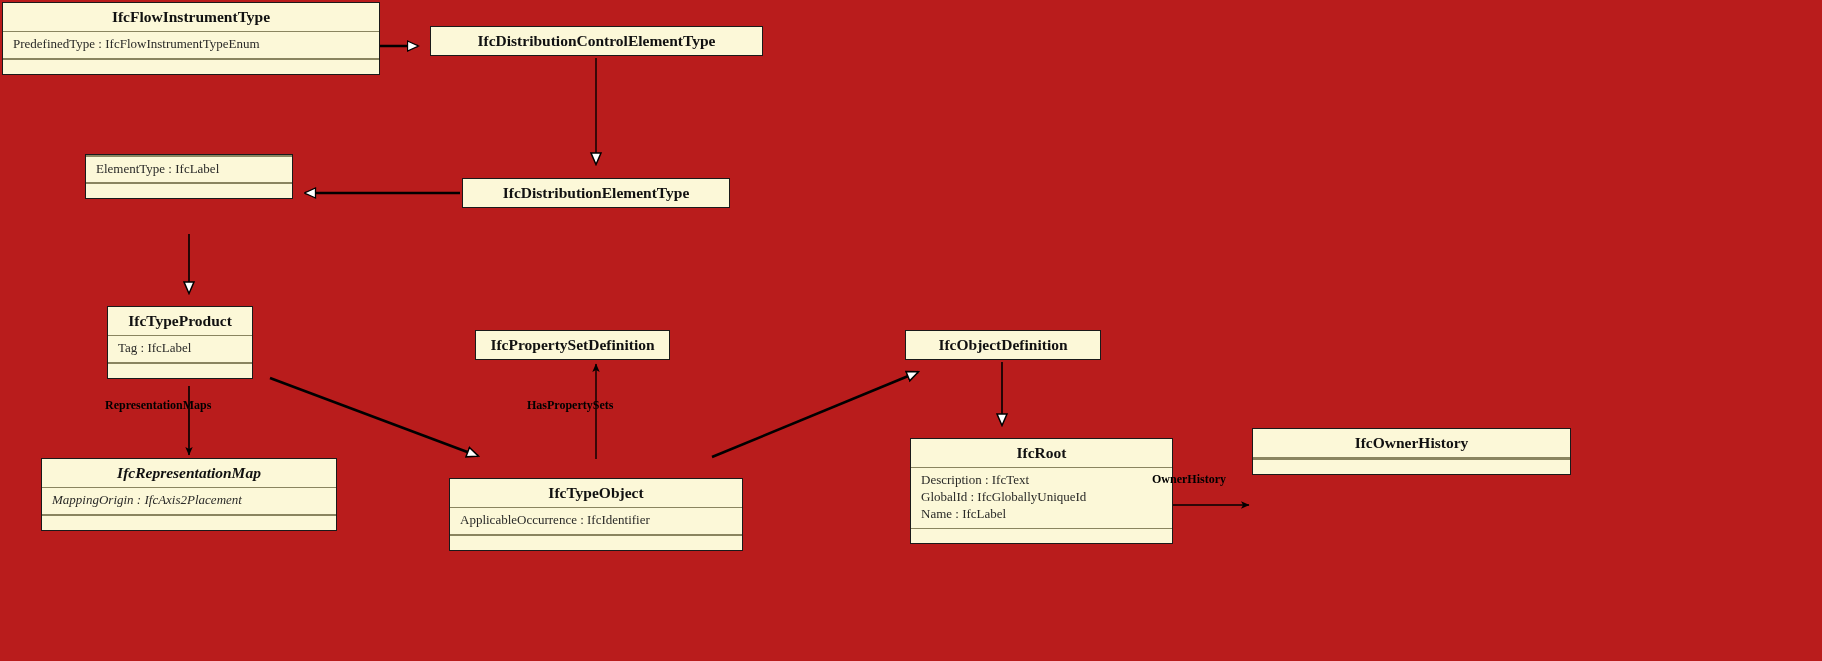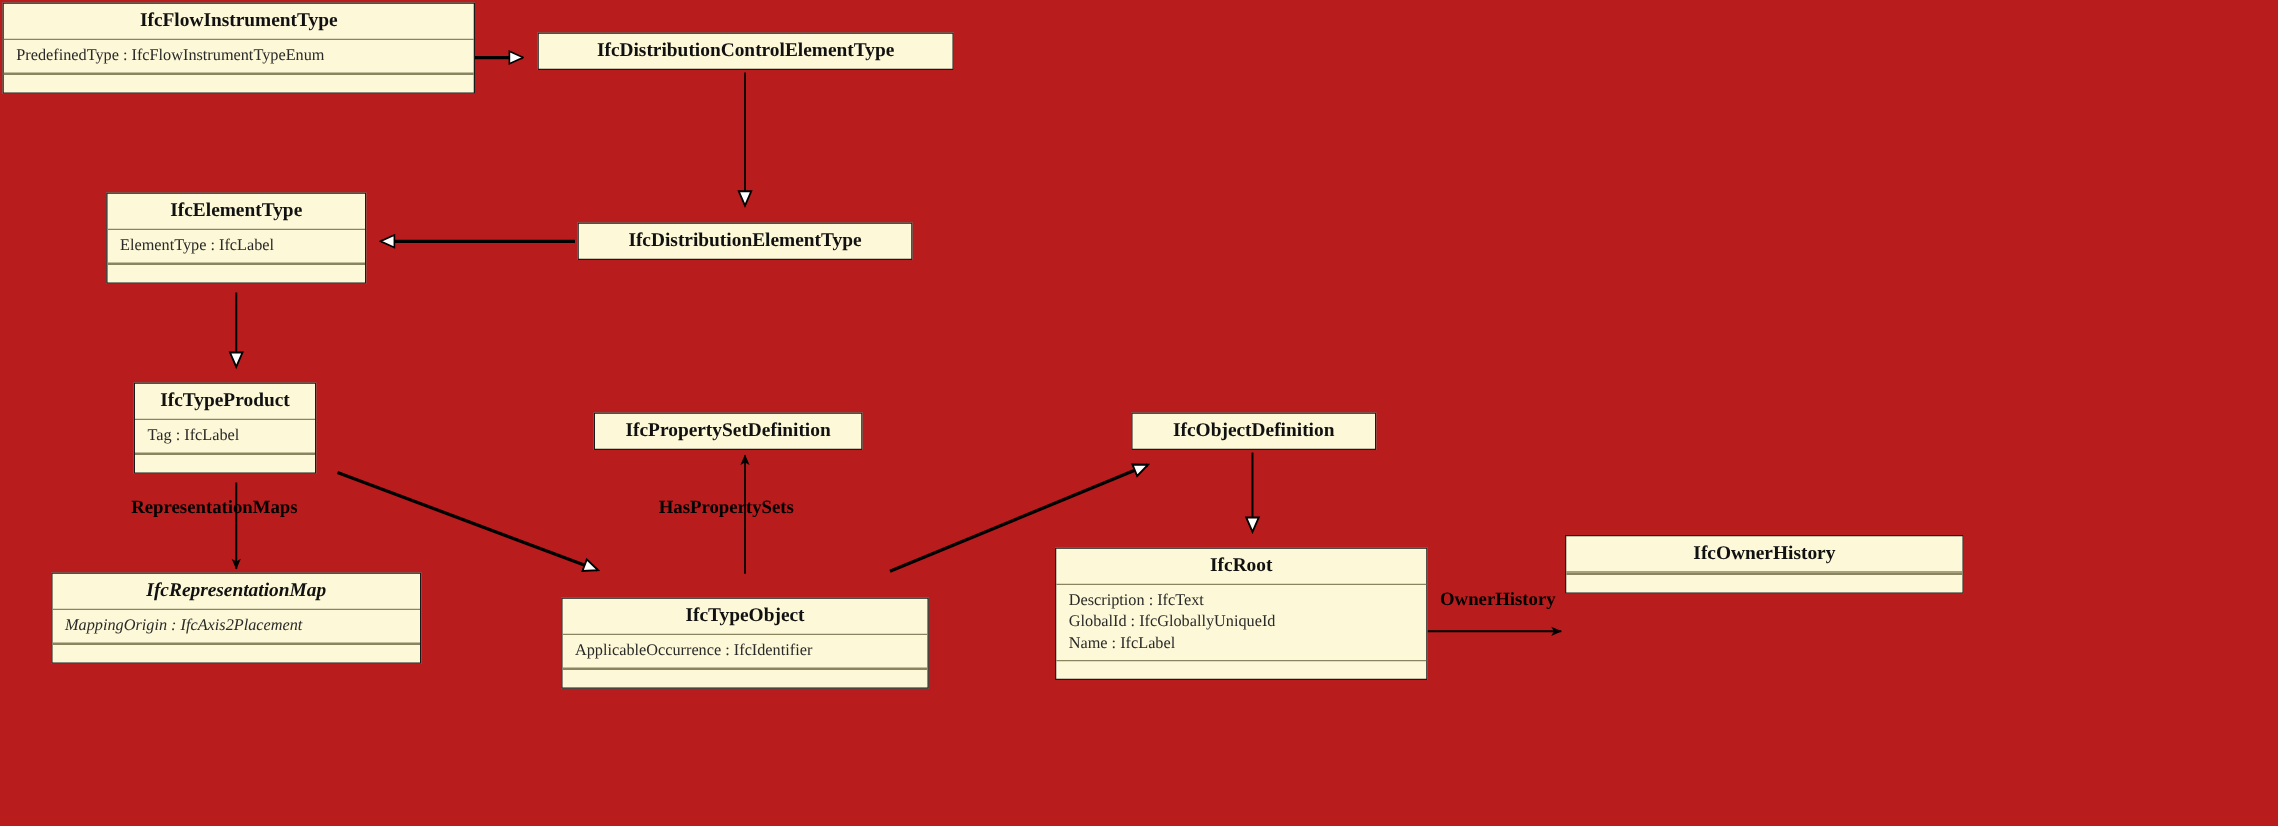--- a/index.html
+++ b/index.html
@@ -53,21 +53,21 @@
   }
   .uml-empty {
     box-sizing: border-box;
     height: 14px;
   }
   
   .edge-label {
     position: absolute;
     font-family: "Liberation Serif", "DejaVu Serif", serif;
     font-weight: bold;
-    font-size: 15px;
+    font-size: 12px;
     color: #000000;
     white-space: nowrap;
     z-index: 8;
     background: transparent;
   }
   svg.edges {
     position: absolute;
     left: 0;
     top: 0;
     width: 1822px;
@@ -126,21 +126,20 @@
     </div>
     <div class="uml-sep"></div>
     <div class="uml-empty"></div>
   </div>
 
   <div class="uml-class" style="left:430px; top:26px; width:333px;">
     <div class="uml-title">IfcDistributionControlElementType</div>
   </div>
 
   <div class="uml-class" style="left:85px; top:154px; width:208px;">
-    <div class="uml-title">IfcElementType</div>
     <div class="uml-sep"></div>
     <div class="uml-attrs">
       <div class="uml-attr">ElementType : IfcLabel</div>
     </div>
     <div class="uml-sep"></div>
     <div class="uml-empty"></div>
   </div>
 
   <div class="uml-class" style="left:462px; top:178px; width:268px;">
     <div class="uml-title">IfcDistributionElementType</div>
@@ -149,21 +148,21 @@
   <div class="uml-class" style="left:107px; top:306px; width:146px;">
     <div class="uml-title">IfcTypeProduct</div>
     <div class="uml-sep"></div>
     <div class="uml-attrs">
       <div class="uml-attr">Tag : IfcLabel</div>
     </div>
     <div class="uml-sep"></div>
     <div class="uml-empty"></div>
   </div>
 
-  <div class="uml-class" style="left:475px; top:330px; width:215px;">
+  <div class="uml-class" style="left:475px; top:330px; width:195px;">
     <div class="uml-title">IfcPropertySetDefinition</div>
   </div>
 
   <div class="uml-class" style="left:905px; top:330px; width:196px;">
     <div class="uml-title">IfcObjectDefinition</div>
   </div>
 
   <div class="uml-class" style="left:41px; top:458px; width:296px;font-style:italic;">
     <div class="uml-title">IfcRepresentationMap</div>
     <div class="uml-sep"></div>
@@ -177,21 +176,21 @@
   <div class="uml-class" style="left:449px; top:458px; width:294px;margin-top:20px;">
     <div class="uml-title">IfcTypeObject</div>
     <div class="uml-sep"></div>
     <div class="uml-attrs">
       <div class="uml-attr">ApplicableOccurrence : IfcIdentifier</div>
     </div>
     <div class="uml-sep"></div>
     <div class="uml-empty"></div>
   </div>
 
-  <div class="uml-class" style="left:844px; top:438px; width:298px;">
+  <div class="uml-class" style="left:910px; top:438px; width:263px;">
     <div class="uml-title">IfcRoot</div>
     <div class="uml-sep"></div>
     <div class="uml-attrs">
       <div class="uml-attr">Description : IfcText</div>
       <div class="uml-attr">GlobalId : IfcGloballyUniqueId</div>
       <div class="uml-attr">Name : IfcLabel</div>
     </div>
     <div class="uml-sep"></div>
     <div class="uml-empty"></div>
   </div>

